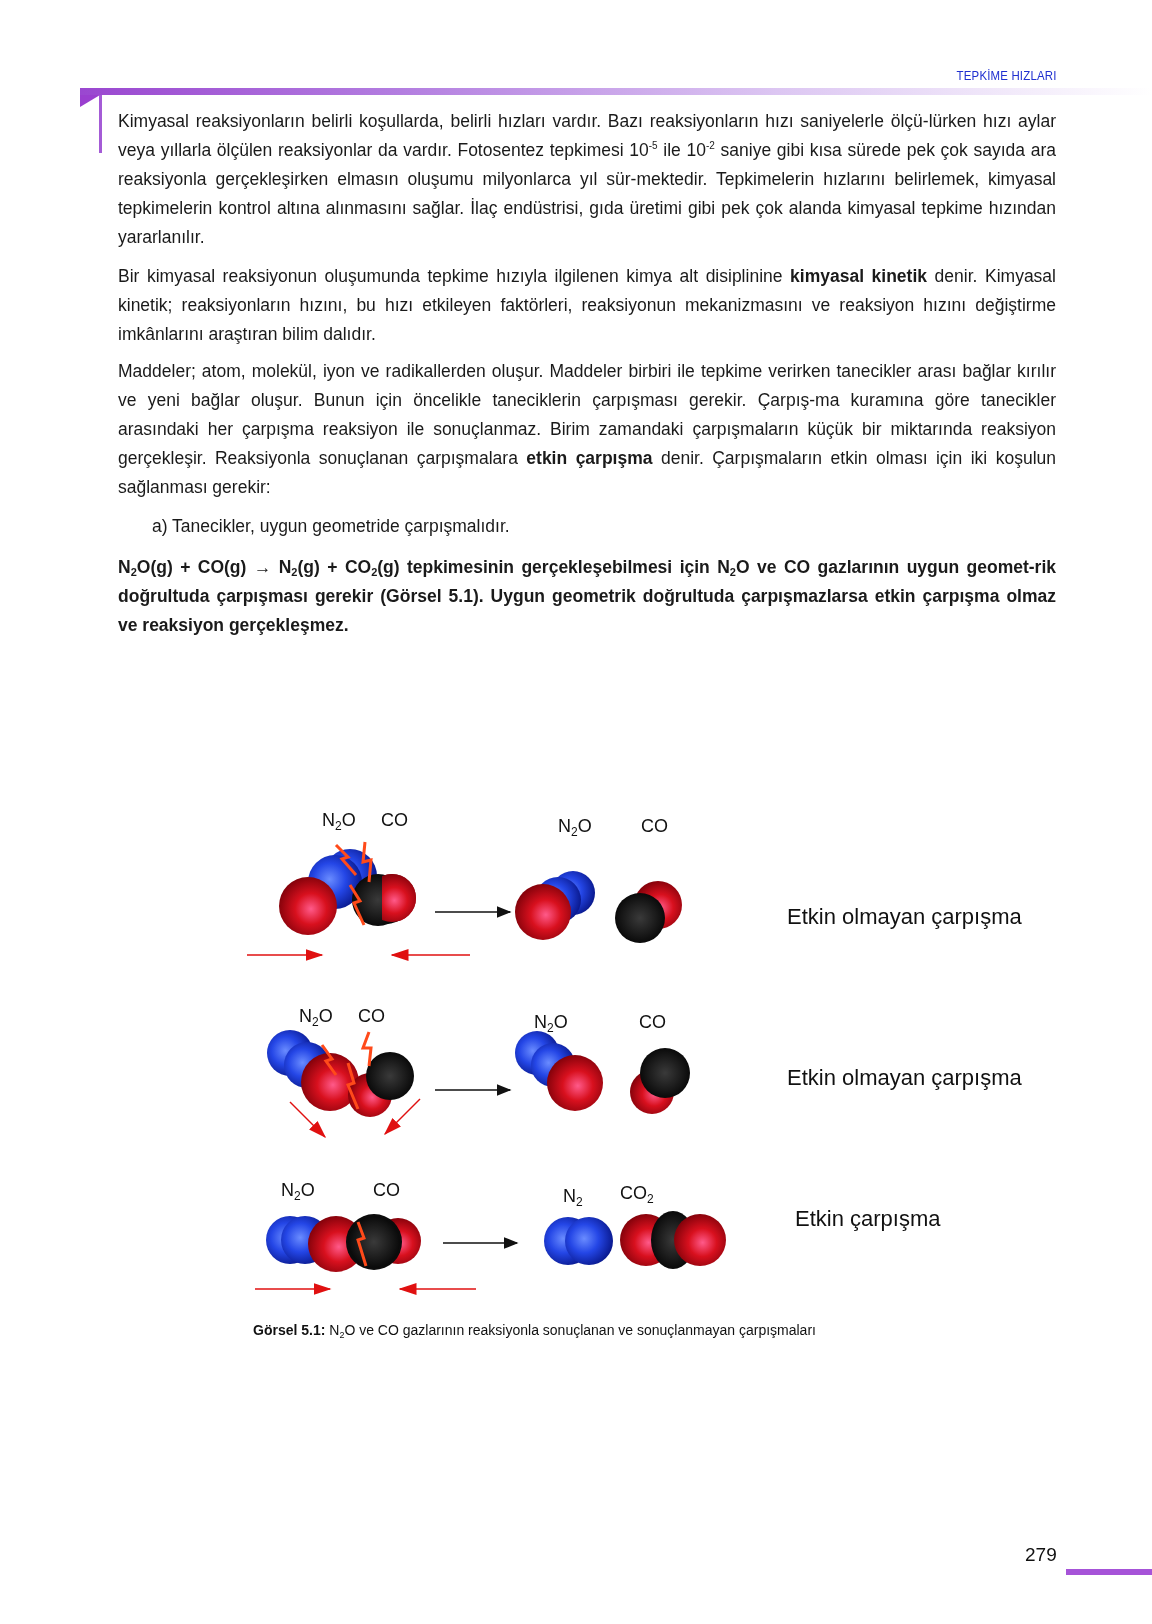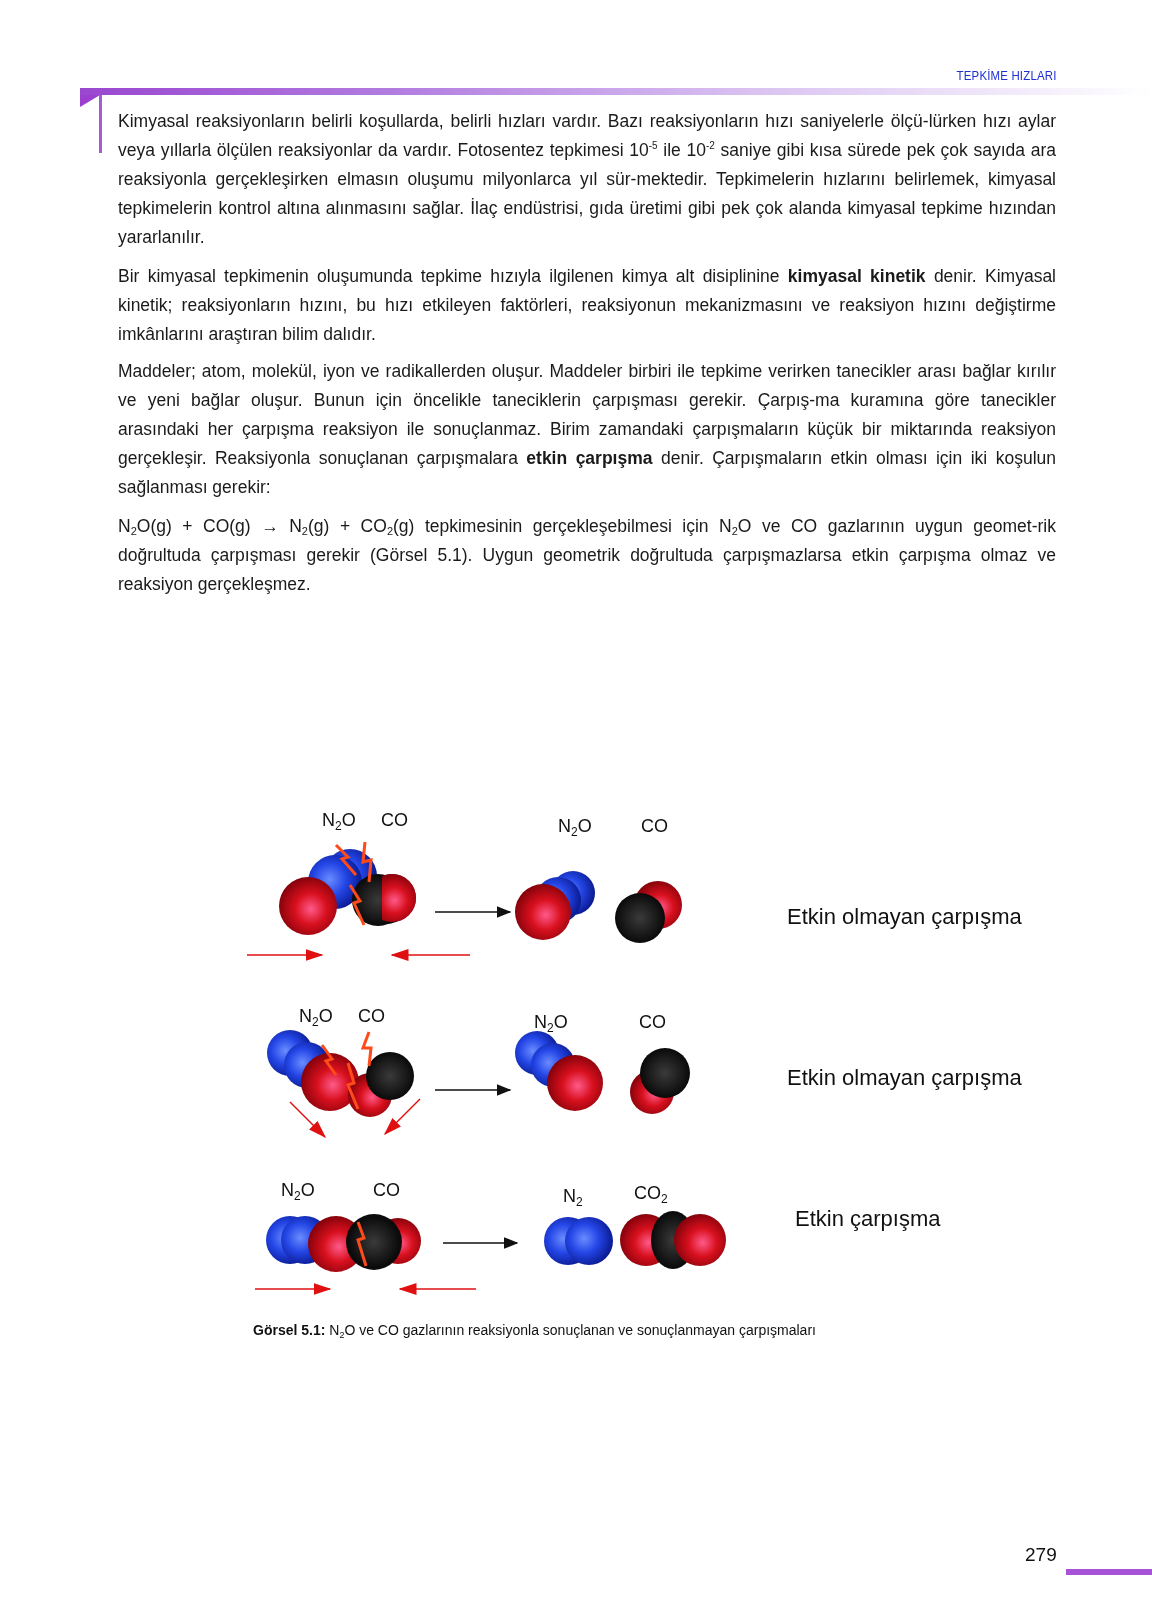--- a/index.html
+++ b/index.html
@@ -34,28 +34,29 @@
 <body>
 
 <div class="running-head">TEPKİME HIZLARI</div>
 <div class="top-bar"></div>
 <div class="corner-tri"></div>
 <div class="left-rule"></div>
 
 <div class="content">
   <p class="body"><span>Kimyasal reaksiyonların belirli koşullarda, belirli hızları vardır. Bazı reaksiyonların hızı saniyelerle ölçü-lürken hızı aylar veya yıllarla ölçülen reaksiyonlar da vardır. Fotosentez tepkimesi 10</span><sup>-5</sup><span> ile 10</span><sup>-2</sup><span> saniye gibi kısa sürede pek çok sayıda ara reaksiyonla gerçekleşirken elmasın oluşumu milyonlarca yıl sür-mektedir. Tepkimelerin hızlarını belirlemek, kimyasal tepkimelerin kontrol altına alınmasını sağlar. İlaç endüstrisi, gıda üretimi gibi pek çok alanda kimyasal tepkime hızından yararlanılır.</span></p>
 
-  <p class="body" style="margin-top:10px;"><span>Bir kimyasal tepkimenin oluşumunda tepkime hızıyla ilgilenen kimya alt disiplinine </span><b>kimyasal kinetik</b><span> denir. Kimyasal kinetik; reaksiyonların hızını, bu hızı etkileyen faktörleri, reaksiyonun mekanizmasını ve reaksiyon hızını değiştirme imkânlarını araştıran bilim dalıdır.</span></p>
+  <p class="body" style="margin-top:10px;"><span>Bir kimyasal reaksiyonun oluşumunda tepkime hızıyla ilgilenen kimya alt disiplinine </span><b>kimyasal kinetik</b><span> denir. Kimyasal kinetik; reaksiyonların hızını, bu hızı etkileyen faktörleri, reaksiyonun mekanizmasını ve reaksiyon hızını değiştirme imkânlarını araştıran bilim dalıdır.</span></p>
 
 
   <p class="body"><span>Maddeler; atom, molekül, iyon ve radikallerden oluşur. Maddeler birbiri ile tepkime verirken tanecikler arası bağlar kırılır ve yeni bağlar oluşur. Bunun için öncelikle taneciklerin çarpışması gerekir. Çarpış-ma kuramına göre tanecikler arasındaki her çarpışma reaksiyon ile sonuçlanmaz. Birim zamandaki çarpışmaların küçük bir miktarında reaksiyon gerçekleşir. Reaksiyonla sonuçlanan çarpışmalara </span><b>etkin çarpışma</b><span> denir. Çarpışmaların etkin olması için iki koşulun sağlanması gerekir:</span></p>
 
+  <div class="list-item">a) Tanecikler, uygun geometride çarpışmalıdır.</div>
 
 
-  <p class="body" style="margin-top:10px;"><span>N</span><sub>2</sub><span>O(g) + CO(g) → N</span><sub>2</sub><span>(g) + CO</span><sub>2</sub><span>(g) tepkimesinin gerçekleşebilmesi için N</span><sub>2</sub><span>O ve CO gazlarının uygun geomet-rik doğrultuda çarpışması gerekir (Görsel 5.1). Uygun geometrik doğrultuda çarpışmazlarsa etkin çarpışma olmaz ve reaksiyon gerçekleşmez.</span></p>
+  <p class="body" style="margin-top:10px;font-weight:bold;"><span>N</span><sub>2</sub><span>O(g) + CO(g) → N</span><sub>2</sub><span>(g) + CO</span><sub>2</sub><span>(g) tepkimesinin gerçekleşebilmesi için N</span><sub>2</sub><span>O ve CO gazlarının uygun geomet-rik doğrultuda çarpışması gerekir (Görsel 5.1). Uygun geometrik doğrultuda çarpışmazlarsa etkin çarpışma olmaz ve reaksiyon gerçekleşmez.</span></p>
 </div>
 
 <div class="figure">
   <svg width="1152" height="1624" style="position:absolute;left:0;top:0;">
     <defs>
       <radialGradient id="gO" cx="0.55" cy="0.55" r="0.6">
         <stop offset="0" stop-color="#ff5a8a"></stop>
           <stop offset="0.45" stop-color="#d8101e"></stop>
           <stop offset="1" stop-color="#7a0008"></stop>
       </radialGradient>
@@ -152,20 +153,20 @@
 
   <div class="fig-label" style="left:299px;top:1006px;"><span>N</span><sub>2</sub><span>O</span></div>
   <div class="fig-label" style="left:358px;top:1006px;">CO</div>
   <div class="fig-label" style="left:534px;top:1012px;"><span>N</span><sub>2</sub><span>O</span></div>
   <div class="fig-label" style="left:639px;top:1012px;">CO</div>
   <div class="row-caption" style="left:787px;top:1065px;">Etkin olmayan çarpışma</div>
 
   <div class="fig-label" style="left:281px;top:1180px;"><span>N</span><sub>2</sub><span>O</span></div>
   <div class="fig-label" style="left:373px;top:1180px;">CO</div>
   <div class="fig-label" style="left:563px;top:1186px;"><span>N</span><sub>2</sub></div>
-  <div class="fig-label" style="left:634px;top:1183px;"><span>CO</span><sub>2</sub></div>
+  <div class="fig-label" style="left:620px;top:1183px;"><span>CO</span><sub>2</sub></div>
   <div class="row-caption" style="left:795px;top:1206px;">Etkin çarpışma</div>
 </div>
 
 <div class="caption"><b>Görsel 5.1:</b><span> N</span><sub style="font-size:9px;">2</sub><span>O ve CO gazlarının reaksiyonla sonuçlanan ve sonuçlanmayan çarpışmaları</span></div>
 
 <div class="page-num">279</div>
 <div class="page-bar"></div>
 
 </body></html>

